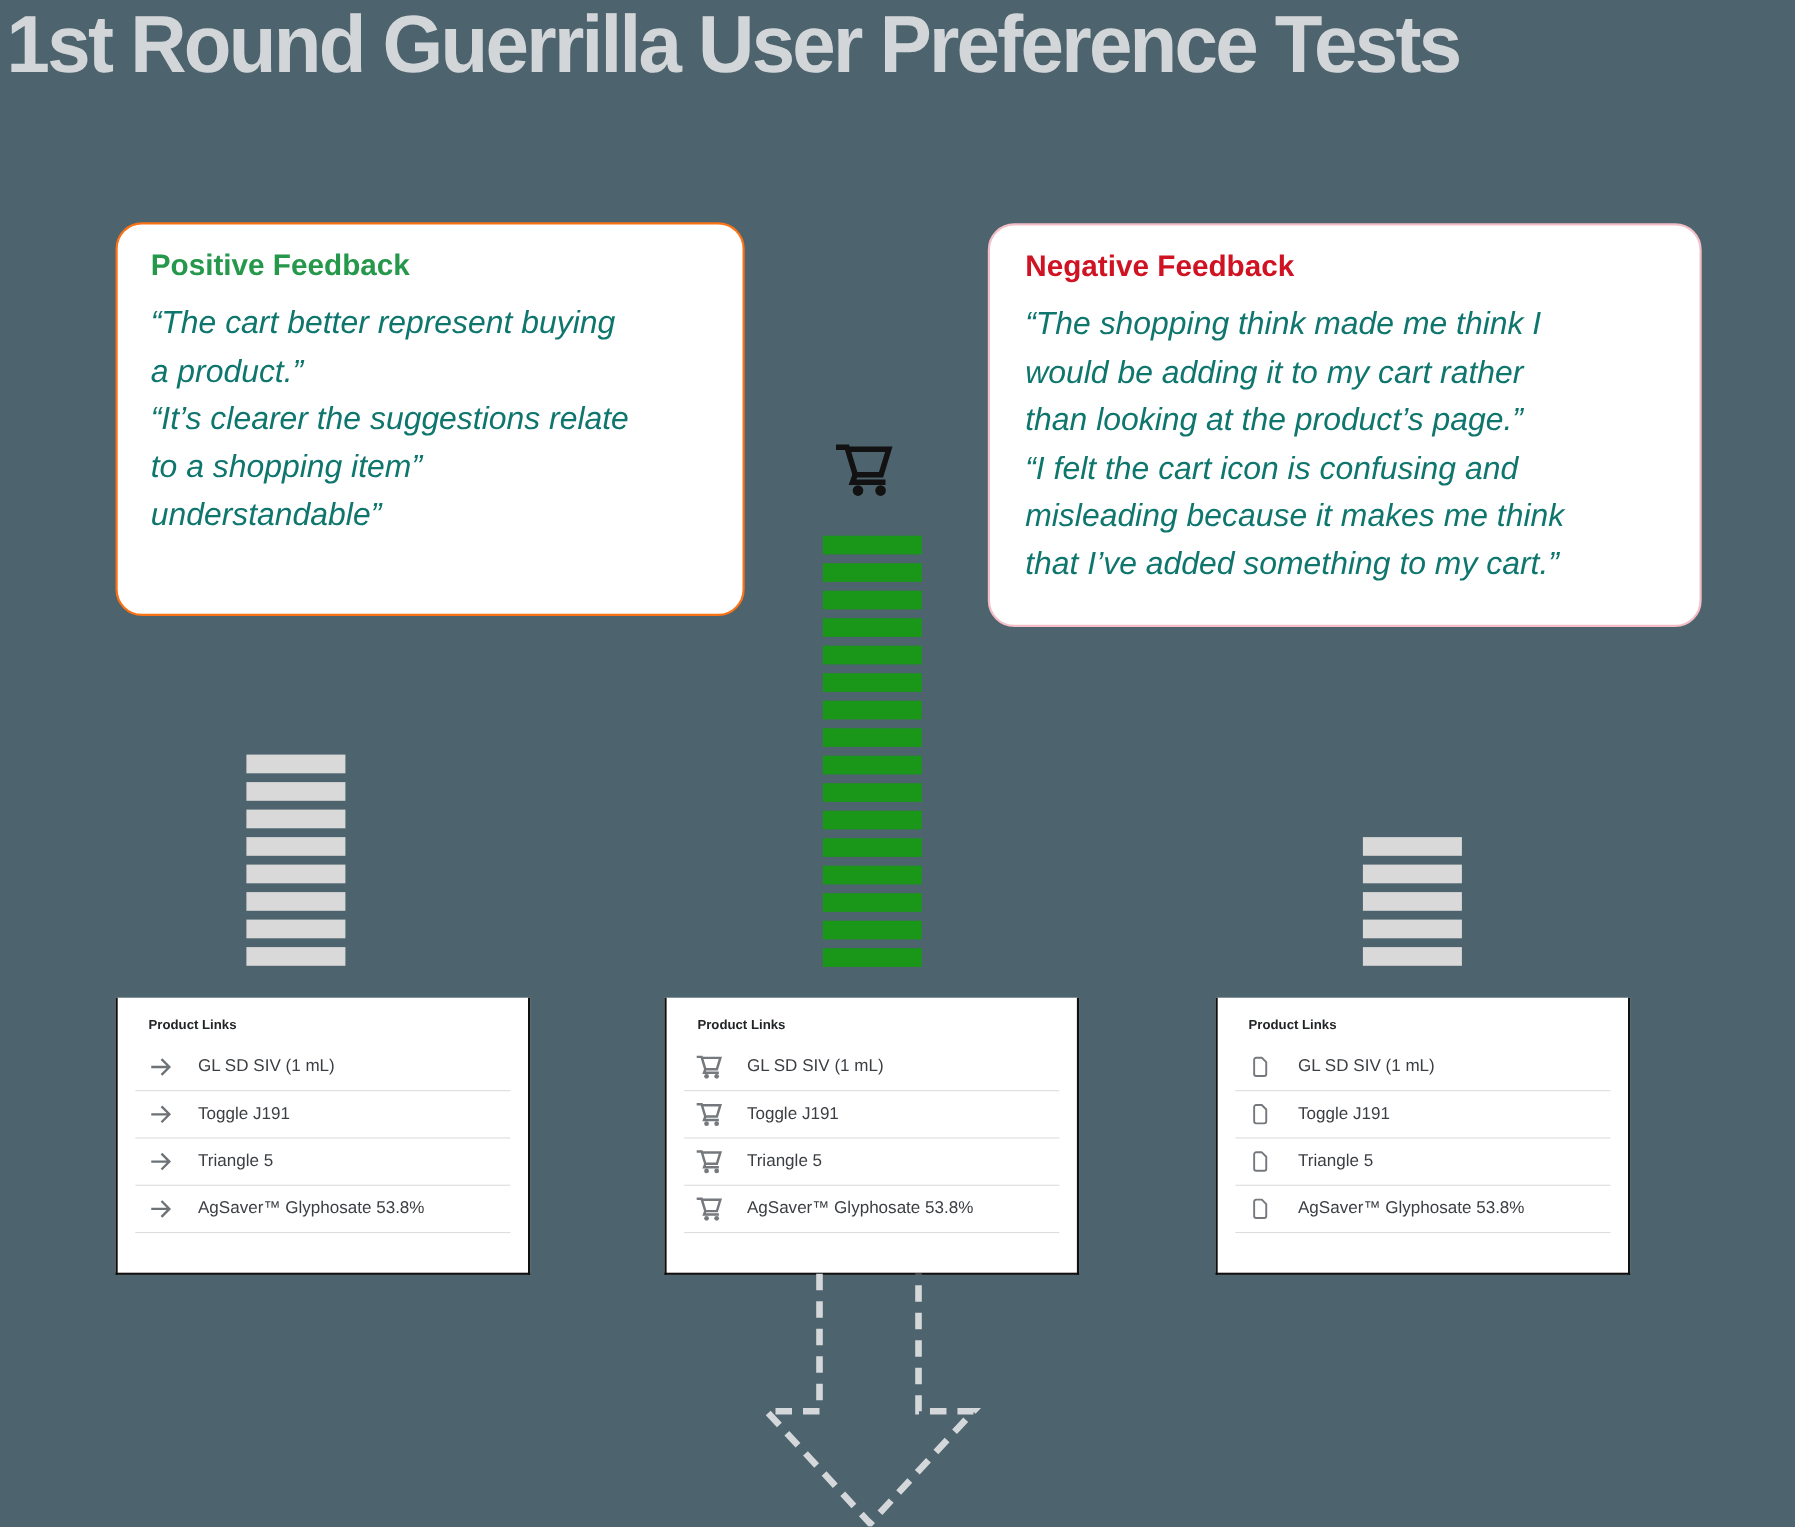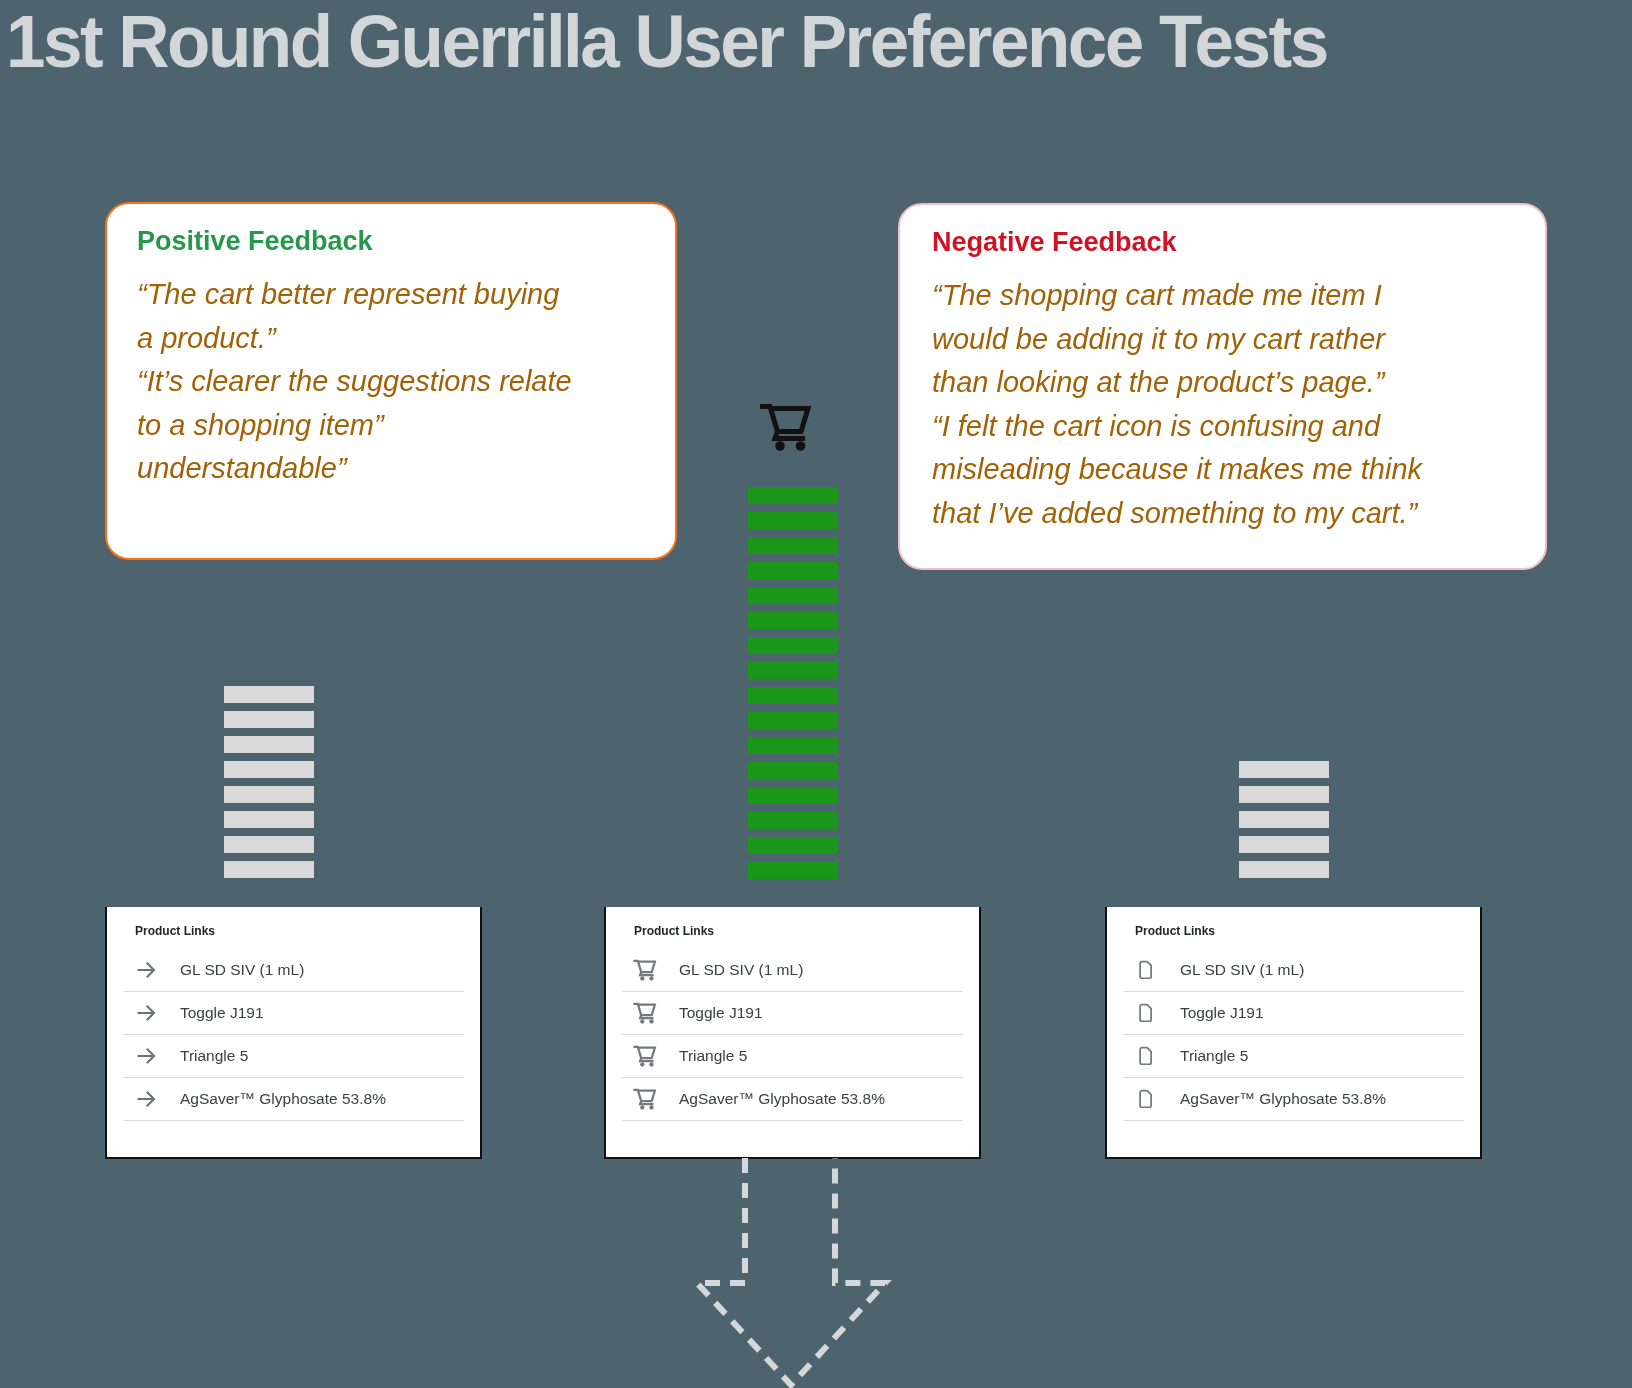--- a/index.html
+++ b/index.html
@@ -50,21 +50,21 @@
     font-size: 27px;
     font-weight: 700;
     margin-bottom: 16px;
   }
   .positive .fb-title { color: #26984b; }
   .negative .fb-title { color: #d01323; }
   .fb-line {
     font-size: 29px;
     font-style: italic;
     line-height: 43.5px;
-    color: #a16207;
+    color: #0f766e;
     white-space: nowrap;
   }
 
   
   .big-cart {
     position: absolute;
     left: 757px; top: 400px;
     width: 58px; height: 54px;
   }
 
@@ -141,21 +141,21 @@
       <div class="fb-line">a product.”</div>
       <div class="fb-line">“It’s clearer the suggestions relate</div>
       <div class="fb-line">to a shopping item”</div>
       <div class="fb-line">understandable”</div>
     </div>
   </div>
 
   <div class="fb-card negative">
     <div class="fb-title">Negative Feedback</div>
     <div>
-      <div class="fb-line">“The shopping cart made me item I</div>
+      <div class="fb-line">“The shopping think made me think I</div>
       <div class="fb-line">would be adding it to my cart rather</div>
       <div class="fb-line">than looking at the product’s page.”</div>
       <div class="fb-line">“I felt the cart icon is confusing and</div>
       <div class="fb-line">misleading because it makes me think</div>
       <div class="fb-line">that I’ve added something to my cart.”</div>
     </div>
   </div>
 
   <svg class="big-cart" viewBox="0 0 58 53">
     <g fill="none" stroke="#121212" stroke-width="5">

